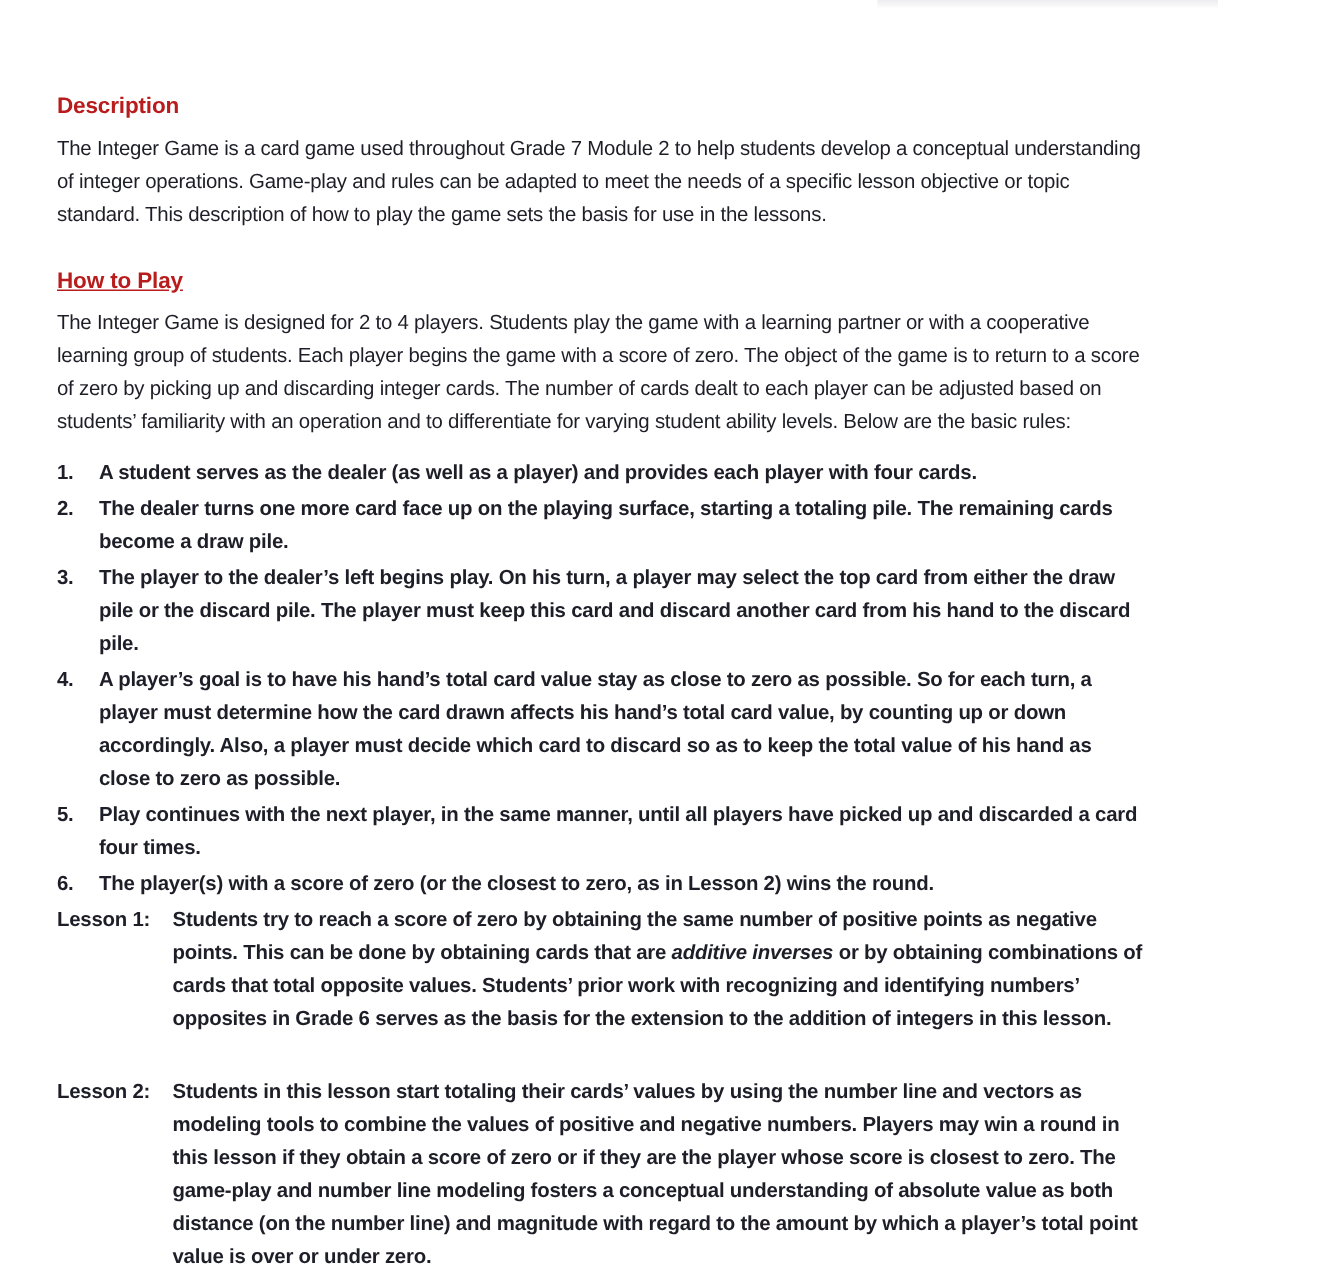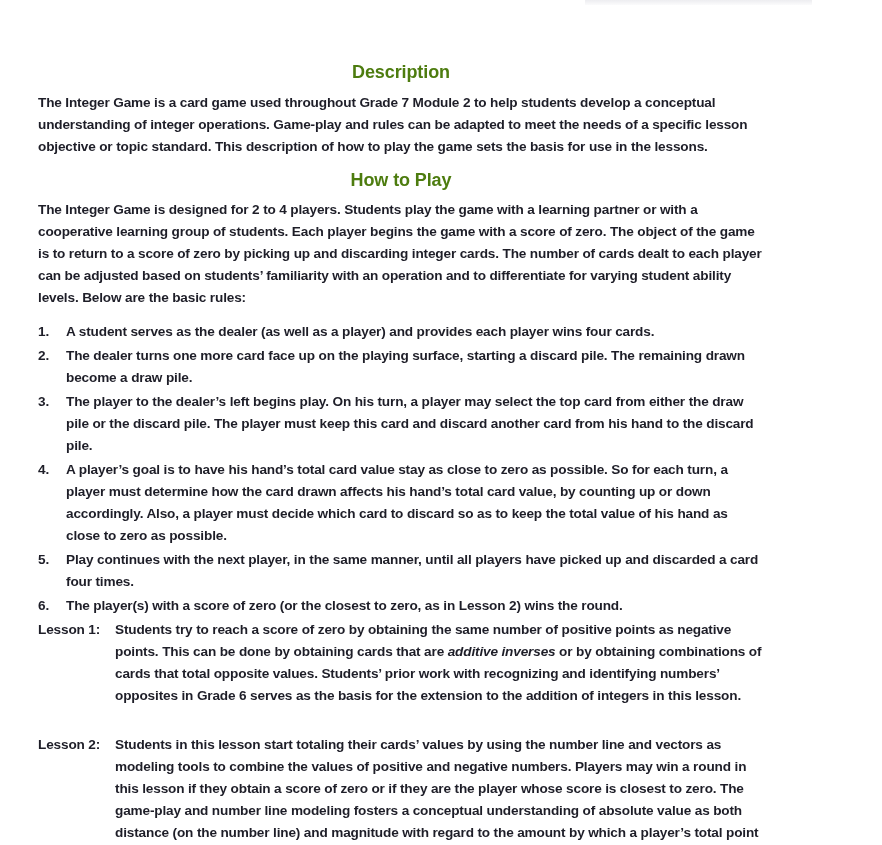--- a/index.html
+++ b/index.html
@@ -32,37 +32,36 @@
   }
   .doc-title {
     margin: 0;
     font-size: 21px;
     font-weight: bold;
     letter-spacing: 0.2px;
     color: #1e7ca3;
   }
   .section-heading {
     margin: 0;
-    font-size: 18px;
+    font-size: 15px;
     font-weight: bold;
-    color: #4d7c0f;
+    color: #b91c1c;
     letter-spacing: -0.1px;
-    text-align: center;
   }
   .sec-description .section-heading { margin-top: 54px; }
   .body-text {
     margin: 0;
     font-size: 13.6px;
-    font-weight: bold;
+    font-weight: normal;
     line-height: 22px;
     letter-spacing: -0.15px;
     color: #1e1e28;
   }
   .sec-description .body-text { margin-top: 9px; }
-  .sec-howtoplay .section-heading { margin-top: 12px; }
+  .sec-howtoplay .section-heading { margin-top: 25px; text-decoration: underline; }
   .sec-howtoplay .body-text { margin-top: 8px; }
   .rules-list {
     margin: 12px 0 0 0;
     padding: 0;
     list-style: none;
   }
   .rule-item {
     display: flex;
     margin-bottom: 2px;
   }
@@ -114,25 +113,25 @@
     <p class="body-text">The Integer Game is a card game used throughout Grade 7 Module 2 to help students develop a conceptual understanding of integer operations.  Game-play and rules can be adapted to meet the needs of a specific lesson objective or topic standard.  This description of how to play the game sets the basis for use in the lessons.</p>
   </section>
 
   <section class="sec-howtoplay">
     <h2 class="section-heading">How to Play</h2>
     <p class="body-text">The Integer Game is designed for 2 to 4 players.  Students play the game with a learning partner or with a cooperative learning group of students.  Each player begins the game with a score of zero.  The object of the game is to return to a score of zero by picking up and discarding integer cards.  The number of cards dealt to each player can be adjusted based on students’ familiarity with an operation and to differentiate for varying student ability levels.  Below are the basic rules:</p>
 
     <ol class="rules-list">
       <li class="rule-item">
         <span class="rule-num">1.</span>
-        <span class="rule-text">A student serves as the dealer (as well as a player) and provides each player wins four cards.</span>
+        <span class="rule-text">A student serves as the dealer (as well as a player) and provides each player with four cards.</span>
       </li>
       <li class="rule-item">
         <span class="rule-num">2.</span>
-        <span class="rule-text">The dealer turns one more card face up on the playing surface, starting a discard pile.  The remaining drawn become a draw pile.</span>
+        <span class="rule-text">The dealer turns one more card face up on the playing surface, starting a totaling pile.  The remaining cards become a draw pile.</span>
       </li>
       <li class="rule-item">
         <span class="rule-num">3.</span>
         <span class="rule-text">The player to the dealer’s left begins play.  On his turn, a player may select the top card from either the draw pile or the discard pile.  The player must keep this card and discard another card from his hand to the discard pile.</span>
       </li>
       <li class="rule-item">
         <span class="rule-num">4.</span>
         <span class="rule-text">A player’s goal is to have his hand’s total card value stay as close to zero as possible.  So for each turn, a player must determine how the card drawn affects his hand’s total card value, by counting up or down accordingly.  Also, a player must decide which card to discard so as to keep the total value of his hand as close to zero as possible.</span>
       </li>
       <li class="rule-item">

